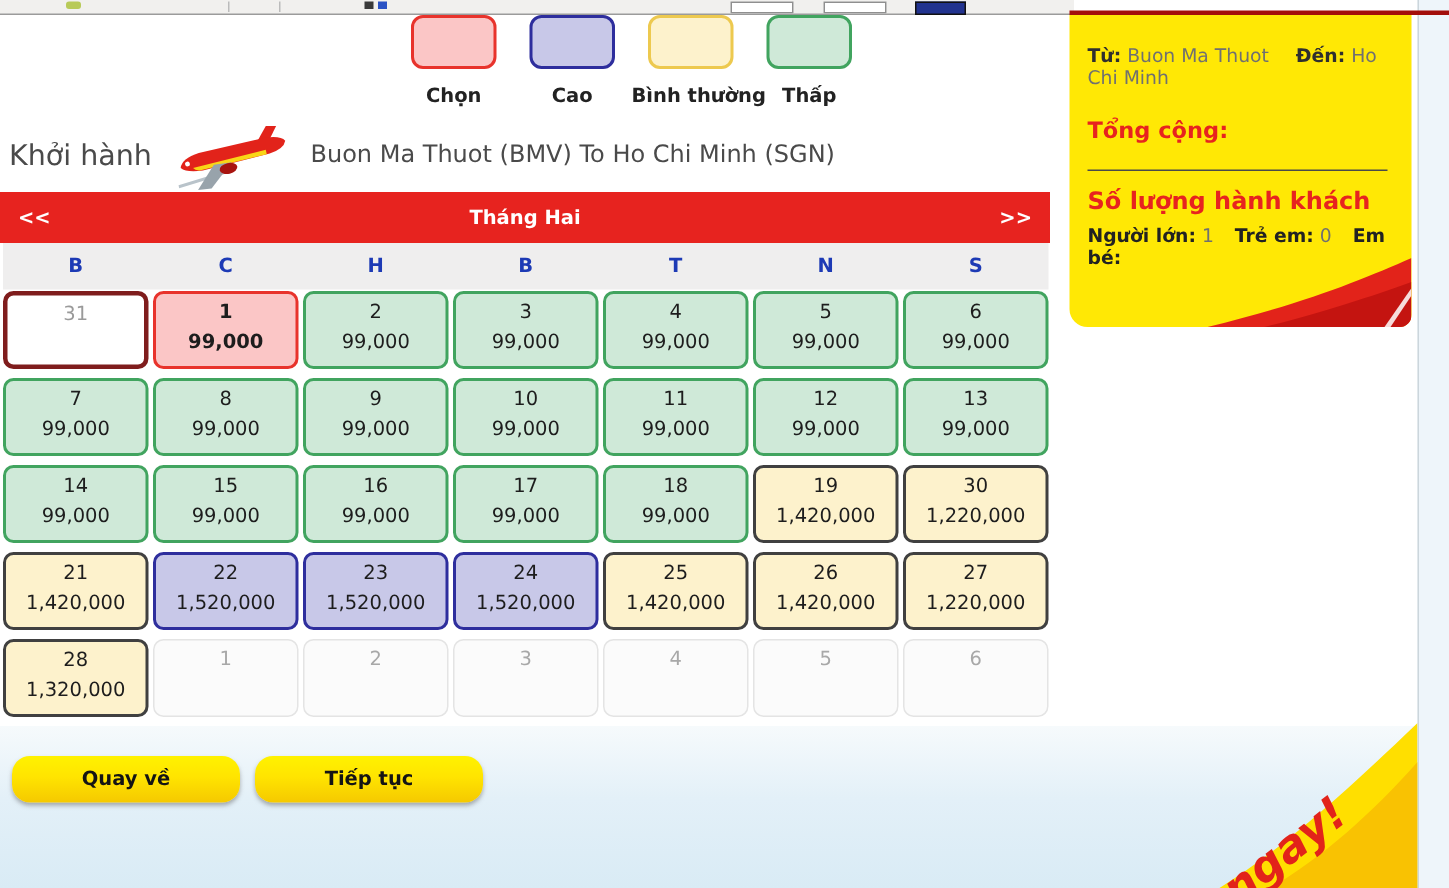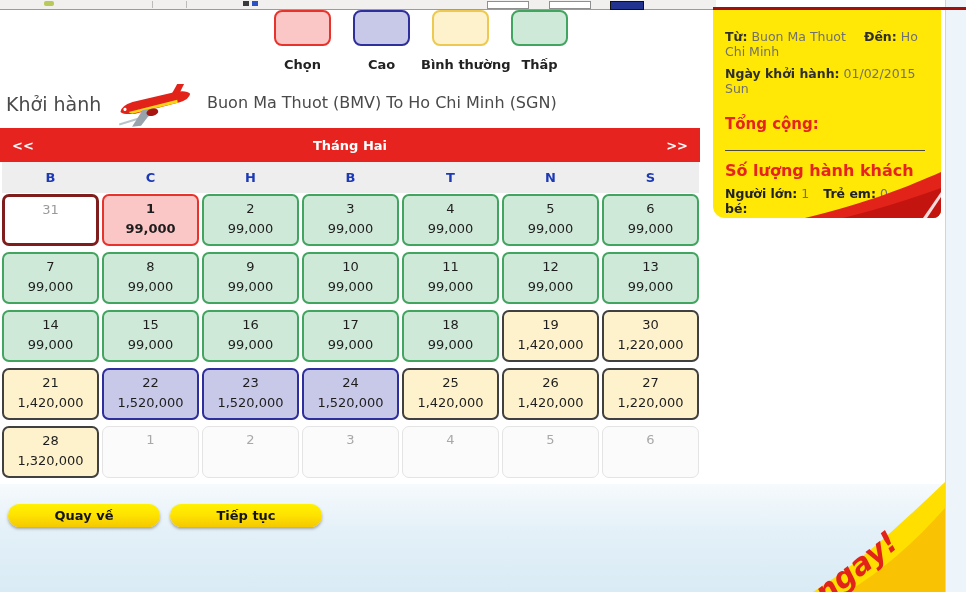--- a/index.html
+++ b/index.html
@@ -55,21 +55,21 @@
   .cell .d{line-height:16px;}
   .cell .p{line-height:16px;margin-top:4px;}
   .state-selected{background:#fbc6c6;border:2px solid #e8332c;font-weight:bold;}
   .state-low{background:#cfe9d8;border:2px solid #41a45f;}
   .state-normal{background:#fdf2cc;border:2px solid #404040;}
   .state-high{background:#c8c8e8;border:2px solid #2e2e9d;}
   .state-out-prev{background:#ffffff;border:3px solid #7f1d1d;color:#9a9a9a;cursor:default;}
   .state-out-next{background:#fbfbfb;border:1px solid #e4e4e4;color:#a8a8a8;cursor:default;}
 
   
-  .action-btn{position:absolute;top:504px;width:152px;height:23px;border:none;border-radius:12px;
+  .action-btn{position:absolute;top:504px;width:152px;height:31px;border:none;border-radius:12px;
     background:linear-gradient(180deg,#fff200 0%,#ffe400 45%,#f5c900 100%);
     box-shadow:0 2px 3px rgba(110,110,110,.55);
     font-family:inherit;font-size:13px;font-weight:bold;color:#141414;cursor:pointer;}
   .btn-back{left:8px;}
   .btn-continue{left:170px;}
 
   
   .side-topline{position:absolute;left:713px;top:7px;width:253px;height:3px;background:#a30f0b;}
   .sidebar{position:absolute;left:713px;top:10px;width:228px;height:208px;background:#ffe805;
     border-radius:0 0 8px 12px;overflow:hidden;box-sizing:border-box;padding:12px 10px 0 12px;
@@ -299,24 +299,20 @@
   <button class="action-btn btn-continue">Tiếp tục</button>
 
   <div class="side-topline"></div>
   <div class="sidebar">
     <div class="sb-row">
       <b>Từ:</b>
       <span>Buon Ma Thuot</span>
       <b class="sb-gap">Đến:</b>
       <span>Ho Chi Minh</span>
     </div>
-    <div class="sb-row">
-      <b>Ngày khởi hành:</b>
-      <span>01/02/2015 Sun</span>
-    </div>
     <div class="sb-total">Tổng cộng:</div>
     <hr class="sb-hr">
     <div class="sb-pax-title">Số lượng hành khách</div>
     <div class="sb-pax">
       <span class="sb-pair"><b>Người lớn:</b>
         <span>1</span></span>
       <span class="sb-pair"><b>Trẻ em:</b>
         <span>0</span></span>
       <span class="sb-pair"><b>Em bé:</b>
         </span>

